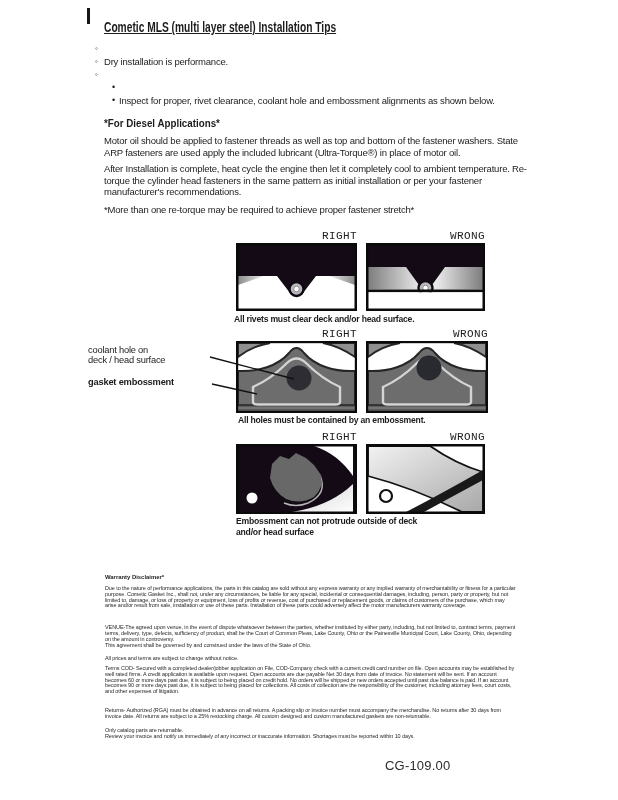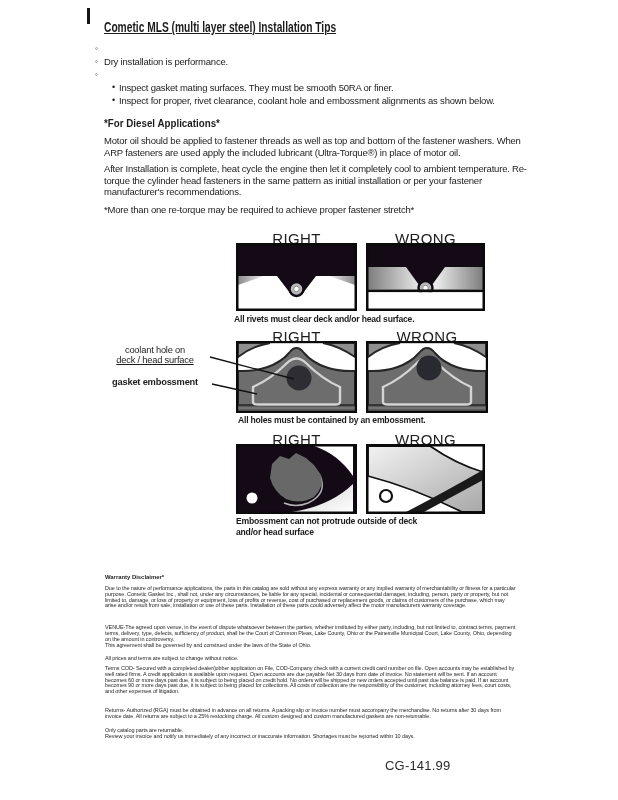--- a/index.html
+++ b/index.html
@@ -10,26 +10,26 @@
          text-decoration:underline;white-space:nowrap;transform:scaleX(.73);transform-origin:left top;}
   .bullets{position:absolute;left:95px;top:42px;font-size:9.5px;line-height:13px;letter-spacing:-.2px;}
   .brow{display:flex;white-space:nowrap;}
   .bmark{width:9px;font-size:8.5px;}
   .sub{margin-left:17px;}
   .smark{width:7px;font-size:9px;}
   .heading{position:absolute;left:104px;margin:0;font-size:11.5px;font-weight:bold;white-space:nowrap;
            transform:scaleX(.85);transform-origin:left top;}
   .para{position:absolute;left:104px;width:430px;font-size:9.5px;line-height:11.5px;letter-spacing:-.2px;}
   .note{white-space:nowrap;width:auto;}
-  .rwlabel{position:absolute;font-size:15px;letter-spacing:.4px;text-align:center;color:#1d1d1d;}
+  .rwlabel{position:absolute;font-size:11px;letter-spacing:.4px;text-align:right;color:#1d1d1d;font-family:Liberation Mono, monospace;}
   .panel{position:absolute;}
   .panel svg{display:block;}
   .caption{position:absolute;font-size:9.8px;font-weight:bold;letter-spacing:-.25px;white-space:nowrap;
            transform:scaleX(.88);transform-origin:left top;}
-  .sidelabel{position:absolute;left:100px;width:110px;text-align:center;font-size:9.3px;
+  .sidelabel{position:absolute;left:88px;width:110px;text-align:left;font-size:9.3px;
              letter-spacing:-.2px;white-space:nowrap;}
   .arrows{position:absolute;left:205px;top:350px;z-index:5;pointer-events:none;}
   .fineh{position:absolute;left:105px;font-size:5.9px;font-weight:bold;color:#222;}
   .fine{position:absolute;left:105px;width:412px;font-size:5.5px;line-height:5.8px;
         letter-spacing:-.1px;color:#2a2a2a;}
   .footer{position:absolute;left:385px;top:758px;font-size:13px;letter-spacing:.2px;color:#2b2b2b;}
 </style>
 </head>
 <body>
 
@@ -45,30 +45,29 @@
     </div>
     <div class="brow">
       <span class="bmark">◦</span>
       <span>Dry installation is performance.</span>
     </div>
     <div class="brow">
       <span class="bmark">◦</span>
     </div>
     <div class="brow sub">
       <span class="smark">•</span>
-      <span>Inspect gasket mating surfaces.  They must be smooth 50RA or finer.</span>
     </div>
     <div class="brow sub">
       <span class="smark">•</span>
       <span>Inspect for proper, rivet clearance, coolant hole and embossment alignments as shown below.</span>
     </div>
   </div>
 
   <h2 class="heading" style="top:117px;">*For Diesel Applications*</h2>
-  <div class="para" style="top:135px;">Motor oil should be applied to fastener threads as well as top and bottom of the fastener washers. When ARP fasteners are used apply the included lubricant (Ultra-Torque®) in place of motor oil.</div>
+  <div class="para" style="top:135px;">Motor oil should be applied to fastener threads as well as top and bottom of the fastener washers. State ARP fasteners are used apply the included lubricant (Ultra-Torque®) in place of motor oil.</div>
   <div class="para note" style="top:204px;">*More than one re-torque may be required to achieve proper fastener stretch*</div>
   <div class="para" style="top:163px;">After Installation is complete, heat cycle the engine then let it completely cool to ambient temperature. Re-torque the cylinder head fasteners in the same pattern as initial installation or per your fastener manufacturer's recommendations.</div>
 
   <div class="rwlabel" style="left:236px;top:230px;width:121px;">RIGHT</div>
   <div class="rwlabel" style="left:366px;top:230px;width:119px;">WRONG</div>
 
   <div class="panel" style="left:236px;top:243px;">
     <svg width="121" height="68" viewBox="0 0 121 68">
       <defs>
         <linearGradient id="g1l" x1="0" y1="0" x2="1" y2="0">
@@ -110,21 +109,21 @@
       <rect x="1.25" y="1.25" width="116.5" height="65.5" fill="none" stroke="#0a0a0a" stroke-width="2.5"></rect>
     </svg>
   </div>
 
   <div class="caption" style="left:234px;top:313px;">All rivets must clear deck and/or head surface.</div>
 
   <div class="rwlabel" style="left:236px;top:328px;width:121px;">RIGHT</div>
   <div class="rwlabel" style="left:366px;top:328px;width:122px;">WRONG</div>
 
   <div class="sidelabel" style="top:345px;">coolant hole on</div>
-  <div class="sidelabel" style="top:355px;text-decoration:underline;">deck / head surface</div>
+  <div class="sidelabel" style="top:355px;">deck / head surface</div>
   <div class="sidelabel" style="top:377px;font-weight:bold;">gasket embossment</div>
 
   <svg class="arrows" width="95" height="50" viewBox="0 0 95 50">
     <line x1="5" y1="7" x2="89" y2="29" stroke="#111" stroke-width="1.3"></line>
     <line x1="7" y1="34" x2="52" y2="44" stroke="#111" stroke-width="1.3"></line>
   </svg>
 
   <div class="panel" style="left:236px;top:341px;">
     <svg width="121" height="72" viewBox="0 0 121 72">
       <rect x="0" y="0" width="121" height="72" fill="#ffffff"></rect>
@@ -201,15 +200,15 @@
   <div class="fineh" style="top:574px;">Warranty Disclaimer*</div>
   <div class="fine" style="top:586px;">Due to the nature of performance applications, the parts in this catalog are sold without any express warranty or any implied warranty of merchantability or fitness for a particular purpose.  Cometic Gasket Inc., shall not, under any circumstances, be liable for any special, incidental or consequential damages, including, person, party or property, but not limited to, damage, or loss of property or equipment, loss of profits or revenue, cost of purchased or replacement goods, or claims of customers of the purchase, which may arise and/or result from sale, installation or use of these parts.  Installation of these parts could adversely affect the motor manufacturers warranty coverage.</div>
   <div class="fine" style="top:625px;">VENUE-The agreed upon venue, in the event of dispute whatsoever between the parties, whether instituted by either party, including, but not limited to, contract terms, payment terms, delivery, type, defects, sufficiency of product, shall be the Court of Common Pleas, Lake County, Ohio or the Painesville Municipal Court, Lake County, Ohio, depending on the amount in controversy.</div>
   <div class="fine" style="top:643px;">This agreement shall be governed by and construed under the laws of the State of Ohio.</div>
   <div class="fine" style="top:656px;">All prices and terms are subject to change without notice.</div>
   <div class="fine" style="top:666px;">Terms COD- Secured with a completed dealer/jobber application on File, COD-Company check with a current credit card number on file.  Open accounts may be established by well rated firms.  A credit application is available upon request.  Open accounts are due payable Net 30 days from date of invoice.  No statement will be sent.  If an account becomes 60 or more days past due, it is subject to being placed on credit hold.  No orders will be shipped or new orders accepted until past due balance is paid.  If an account becomes 90 or more days past due, it is subject to being placed for collections.  All costs of collection are the responsibility of the customer, including attorney fees, court costs, and other expenses of litigation.</div>
   <div class="fine" style="top:708px;">Returns- Authorized (RGA) must be obtained in advance on all returns.  A packing slip or invoice number must accompany the merchandise.  No returns after 30 days from invoice date.  All returns are subject to a 25% restocking charge.  All custom designed and custom manufactured gaskets are non-returnable.</div>
   <div class="fine" style="top:728px;">Only catalog parts are returnable.</div>
   <div class="fine" style="top:734px;">Review your invoice and notify us immediately of any incorrect or inaccurate information.  Shortages must be reported within 10 days.</div>
 
-  <div class="footer">CG-141.99</div>
+  <div class="footer">CG-109.00</div>
 
 </div>
 
 </body></html>

